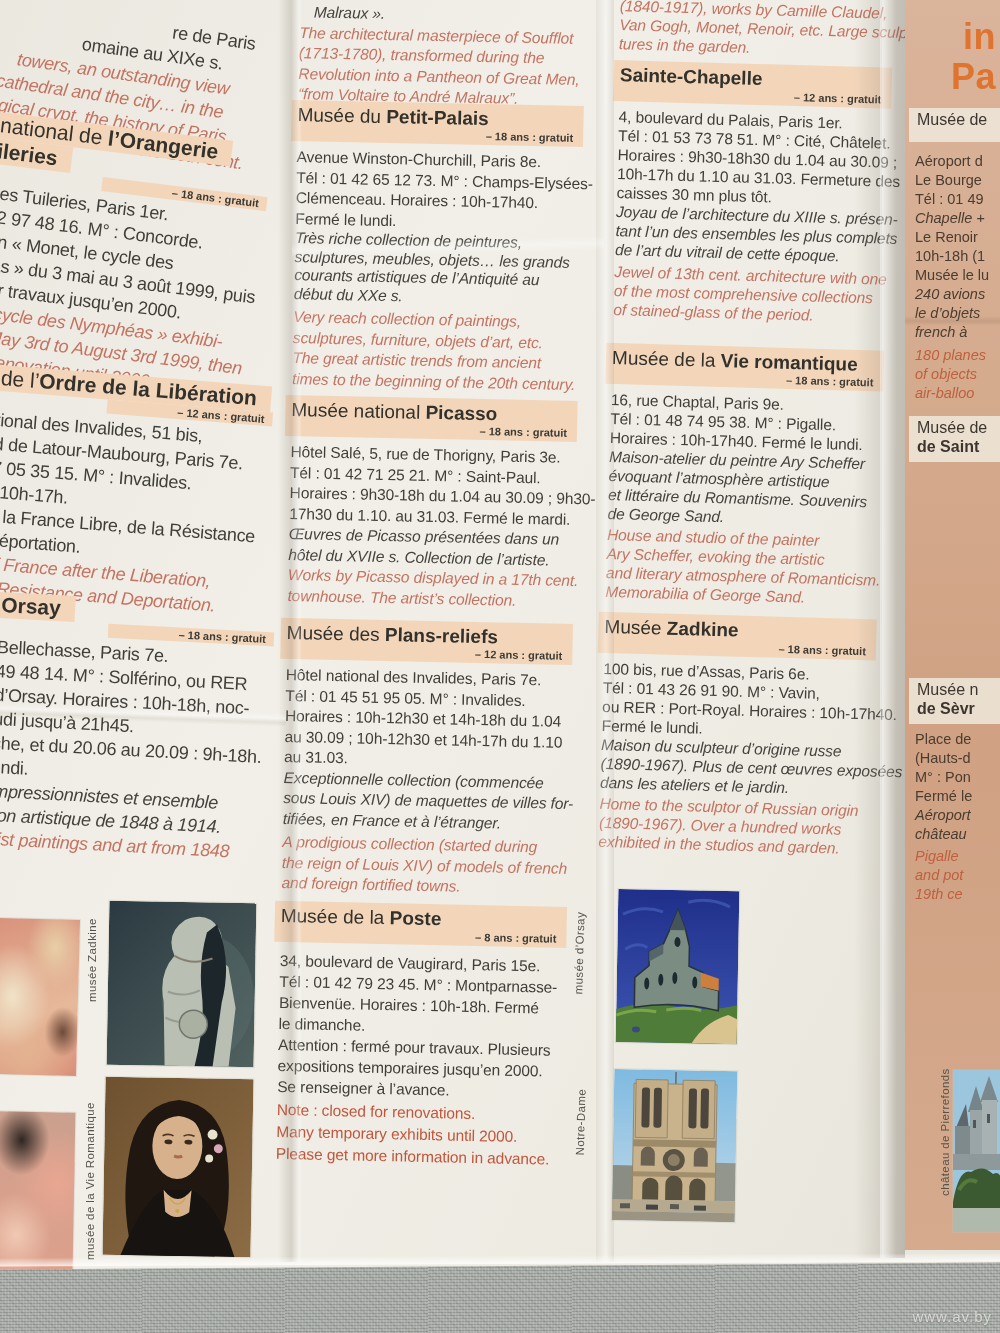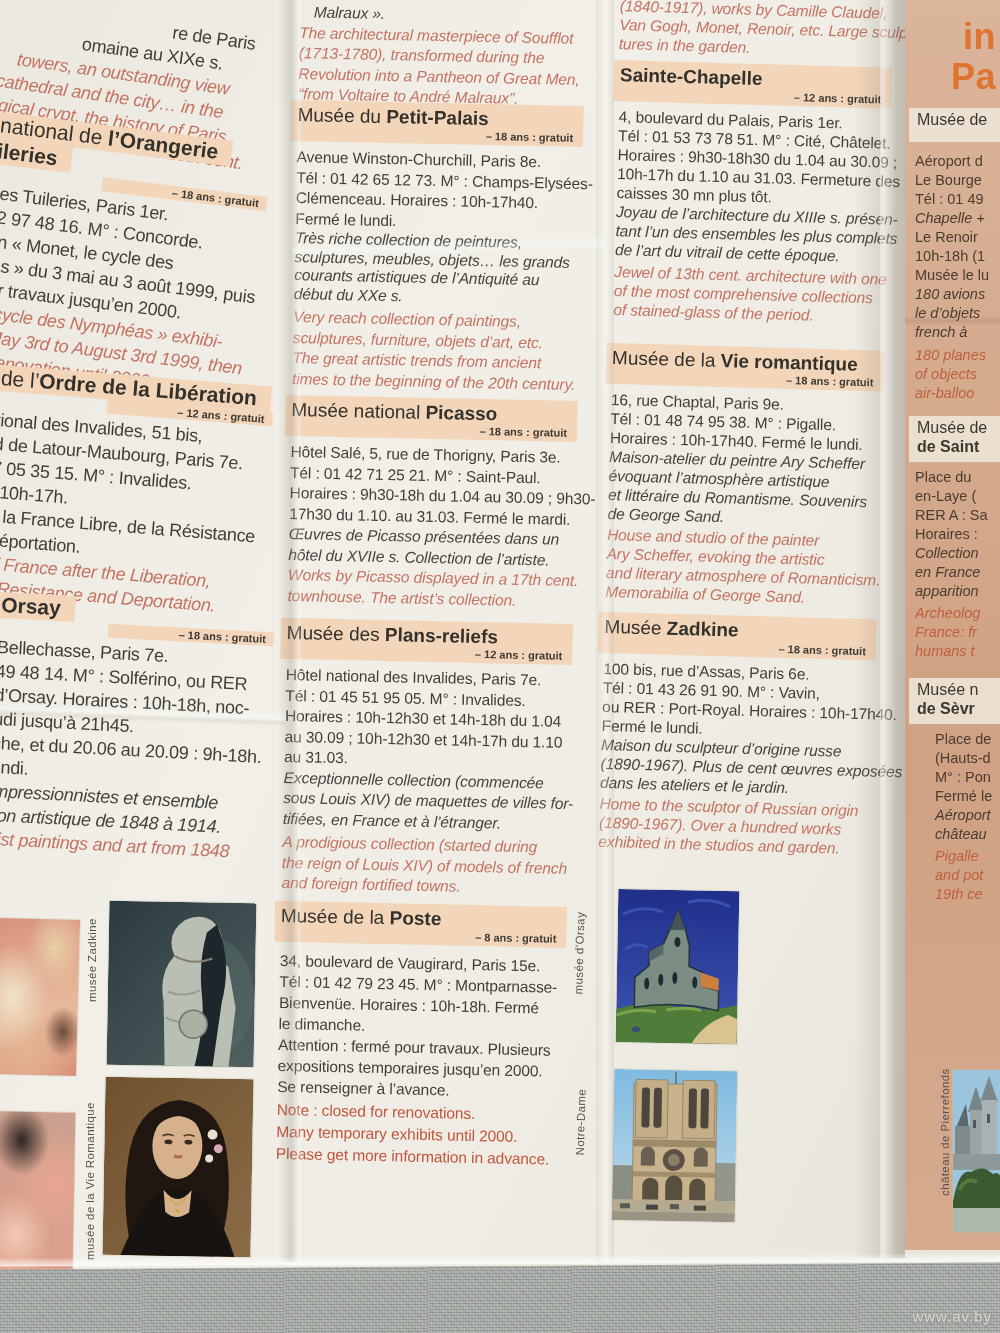--- a/index.html
+++ b/index.html
@@ -408,50 +408,38 @@
       <div class="p4h">Musée de</div>
     </div>
     <div class="sec" style="left:10px;top:152px;">
       <div class="ln">Aéroport d</div>
       <div class="ln">Le Bourge</div>
       <div class="ln">Tél : 01 49</div>
       <div class="ln it">Chapelle +</div>
       <div class="ln">Le Renoir</div>
       <div class="ln">10h-18h (1</div>
       <div class="ln">Musée le lu</div>
-      <div class="ln it">180 avions</div>
+      <div class="ln it">240 avions</div>
       <div class="ln it">le d’objets</div>
       <div class="ln it">french à</div>
       <div class="ln red it" style="margin-top:4px;">180 planes</div>
       <div class="ln red it">of objects</div>
       <div class="ln red it">air-balloo</div>
     </div>
 
     <div class="p4band" style="position:absolute;left:4px;top:416px;width:95px;height:46px;">
       <div class="p4h">Musée de</div>
       <div class="p4hb">de Saint</div>
     </div>
-    <div class="sec" style="left:10px;top:468px;">
-      <div class="ln">Place du</div>
-      <div class="ln">en-Laye (</div>
-      <div class="ln">RER A : Sa</div>
-      <div class="ln">Horaires :</div>
-      <div class="ln it">Collection</div>
-      <div class="ln it">en France</div>
-      <div class="ln it">apparition</div>
-      <div class="ln red it" style="margin-top:3px;">Archeolog</div>
-      <div class="ln red it">France: fr</div>
-      <div class="ln red it">humans t</div>
-    </div>
 
     <div class="p4band" style="position:absolute;left:4px;top:678px;width:95px;height:46px;">
       <div class="p4h">Musée n</div>
       <div class="p4hb">de Sèvr</div>
     </div>
-    <div class="sec" style="left:10px;top:730px;margin-left:20px;">
+    <div class="sec" style="left:10px;top:730px;">
       <div class="ln">Place de</div>
       <div class="ln">(Hauts-d</div>
       <div class="ln">M° : Pon</div>
       <div class="ln">Fermé le</div>
       <div class="ln it">Aéroport</div>
       <div class="ln it">château</div>
       <div class="ln red it" style="margin-top:3px;">Pigalle</div>
       <div class="ln red it">and pot</div>
       <div class="ln red it">19th ce</div>
     </div>

